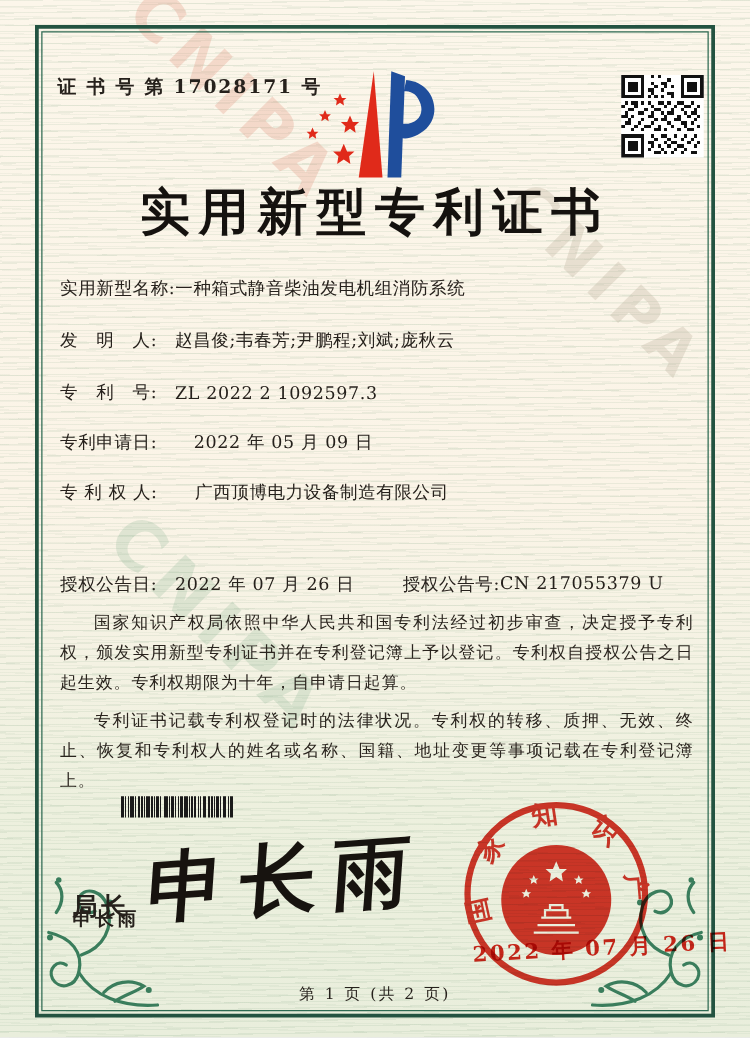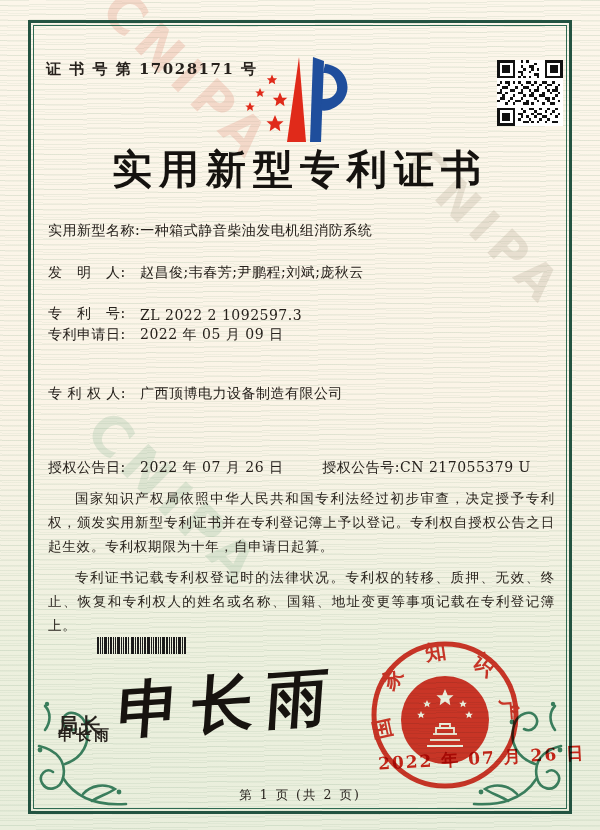--- a/index.html
+++ b/index.html
@@ -34,21 +34,21 @@
   .logo { position: absolute; left: 237px; top: 52px; }
   .qr   { position: absolute; left: 497px; top: 60px; }
   .title {
     position: absolute; top: 142px; left: 0; right: 0; text-align: center;
     font-size: 40px; font-weight: 700; letter-spacing: 7px; color: #15120f;
   }
   .row { position: absolute; left: 48px; display: flex; font-size: 14px; font-weight: 400; letter-spacing: .5px; }
   .row .lab { flex: 0 0 92px; white-space: pre; }
   .row .val { white-space: pre-wrap; }
   .r0 { top: 222px; } .r1 { top: 264px; } .r2 { top: 305px; align-items: flex-end; }
-  .r3 { top: 326px; } .r4 { top: 385px; }
+  .r3 { top: 345px; gap: 15px; } .r4 { top: 385px; gap: 16px; }
   .r5 { top: 417px; } .r5 .val { width: 418px; line-height: 1.55; }
   .r6 { top: 459px; } .r6 .v1 { flex: 0 0 162px; } .r6 .lab2 { flex: 0 0 98px; white-space: pre; text-align: right; }
   .paras {
     position: absolute; left: 48px; top: 486px; width: 507px;
     font-size: 13.5px; line-height: 1.78; letter-spacing: .8px; font-weight: 500;
     text-align: justify; color: #2a241e;
   }
   .paras p { text-indent: 2em; }
   .paras p + p { margin-top: 7px; }
   .barcode { position: absolute; left: 52px; top: 637px; }

